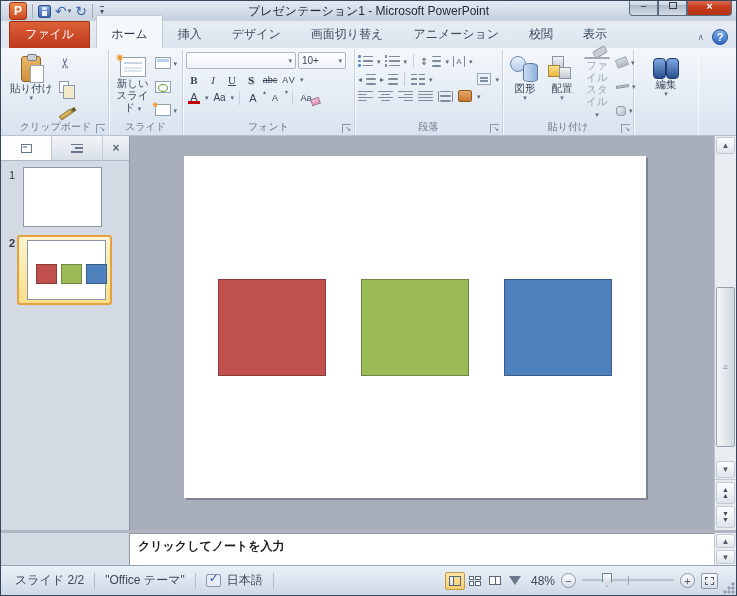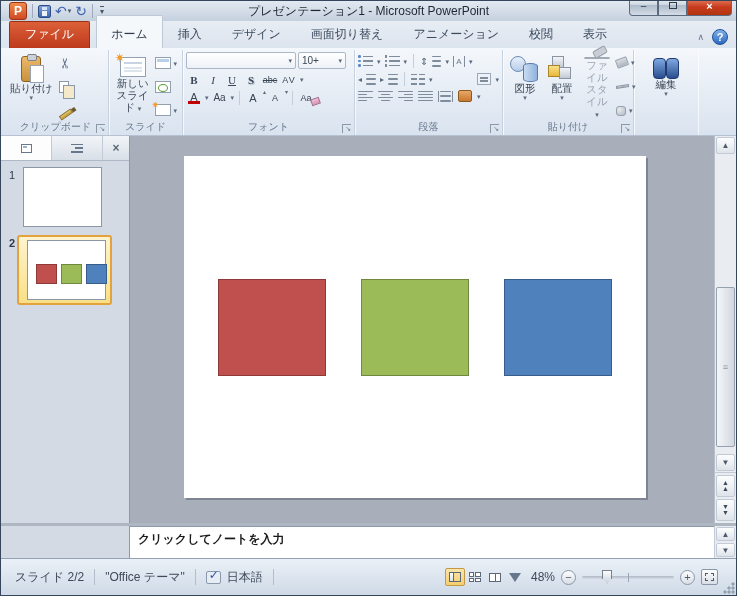--- a/index.html
+++ b/index.html
@@ -146,21 +146,21 @@
   .nav{height:22px;display:flex;flex-direction:column;align-items:center;justify-content:center;font-size:7px;line-height:6px;color:#3E4A5A;background:linear-gradient(#FDFDFE,#DFE4EA);border:1px solid #C2CAD6;border-radius:2px;}
 
   
   .notesrow{height:35px;display:flex;border-top:3px solid #AEB6C2;}
   .notesleft{width:129px;background:#D4DAE3;border-right:1px solid #8D99A9;}
   .notes{flex:1;background:#fff;border-top:1px solid #8D99A9;padding:4px 8px;font-size:12px;color:#1A1A1A;font-weight:bold;}
   .notescroll{width:22px;background:#E9ECF1;border-left:1px solid #C2CAD6;display:flex;flex-direction:column;justify-content:space-between;}
   .notescroll .sbtn{height:14px;}
 
   
-  .statusbar{height:37px;background:linear-gradient(#EAF0F7,#CFDAE7);border-top:1px solid #95A1B2;display:flex;align-items:center;font-size:12px;color:#3E4A5A;position:relative;padding:0 4px;}
+  .statusbar{height:30px;background:linear-gradient(#EAF0F7,#CFDAE7);border-top:1px solid #95A1B2;display:flex;align-items:center;font-size:12px;color:#3E4A5A;position:relative;padding:0 4px;}
   .sseg{padding:0 10px;display:flex;align-items:center;gap:6px;}
   .ssep{width:1px;height:16px;background:#B4BECB;}
   .spell{width:15px;height:13px;background:#E8EDF4;border:1px solid #8A98AC;position:relative;border-radius:2px;}
   .spell::after{content:"✓";position:absolute;left:2px;top:-4px;color:#2A52B0;font-weight:bold;font-size:12px;}
   .sright{margin-left:auto;display:flex;align-items:center;gap:6px;padding-right:14px;}
   .viewbtns{display:flex;}
   .vbtn{width:20px;height:18px;display:flex;align-items:center;justify-content:center;border:1px solid transparent;border-radius:2px;}
   .vbtn.sel{background:linear-gradient(#FBE6A8,#F6CE6E);border-color:#C29A46;}
   .vnormal{width:12px;height:10px;border:1px solid #5A6878;display:flex;}
   .vnormal i{width:4px;border-right:1px solid #5A6878;background:linear-gradient(#fff,#D8E0EA);}

